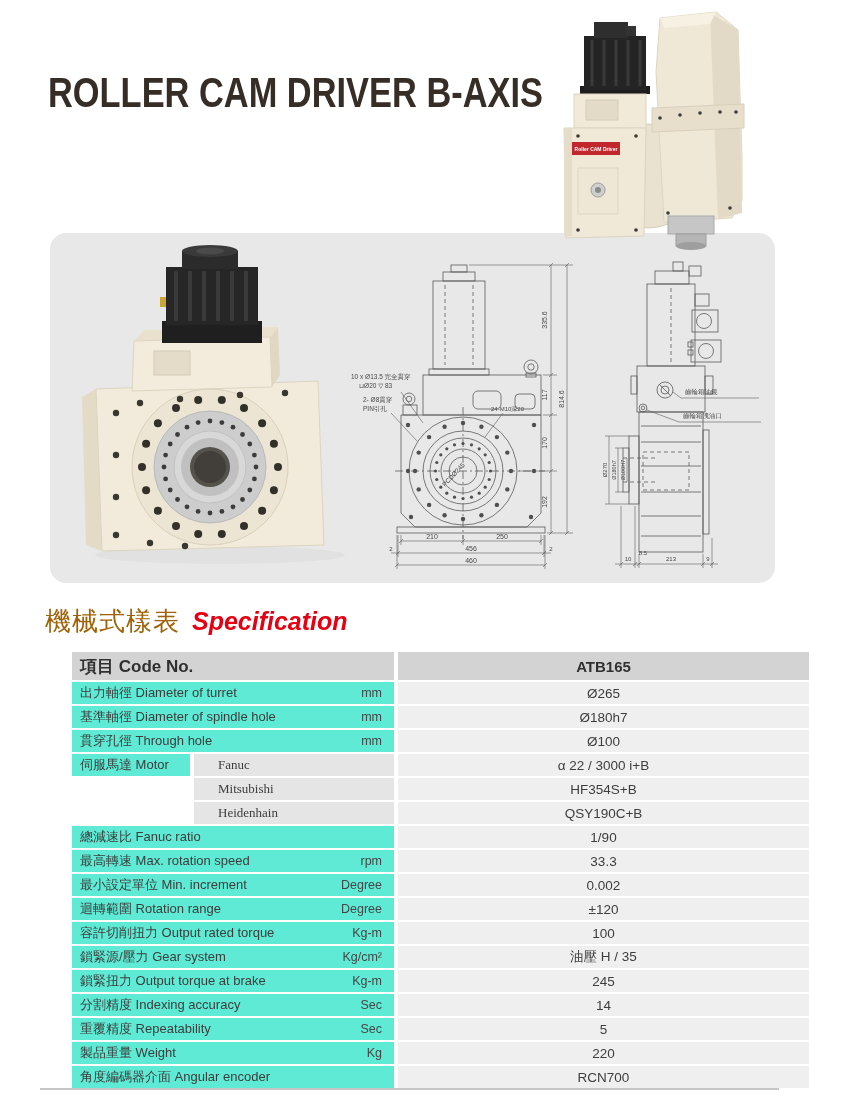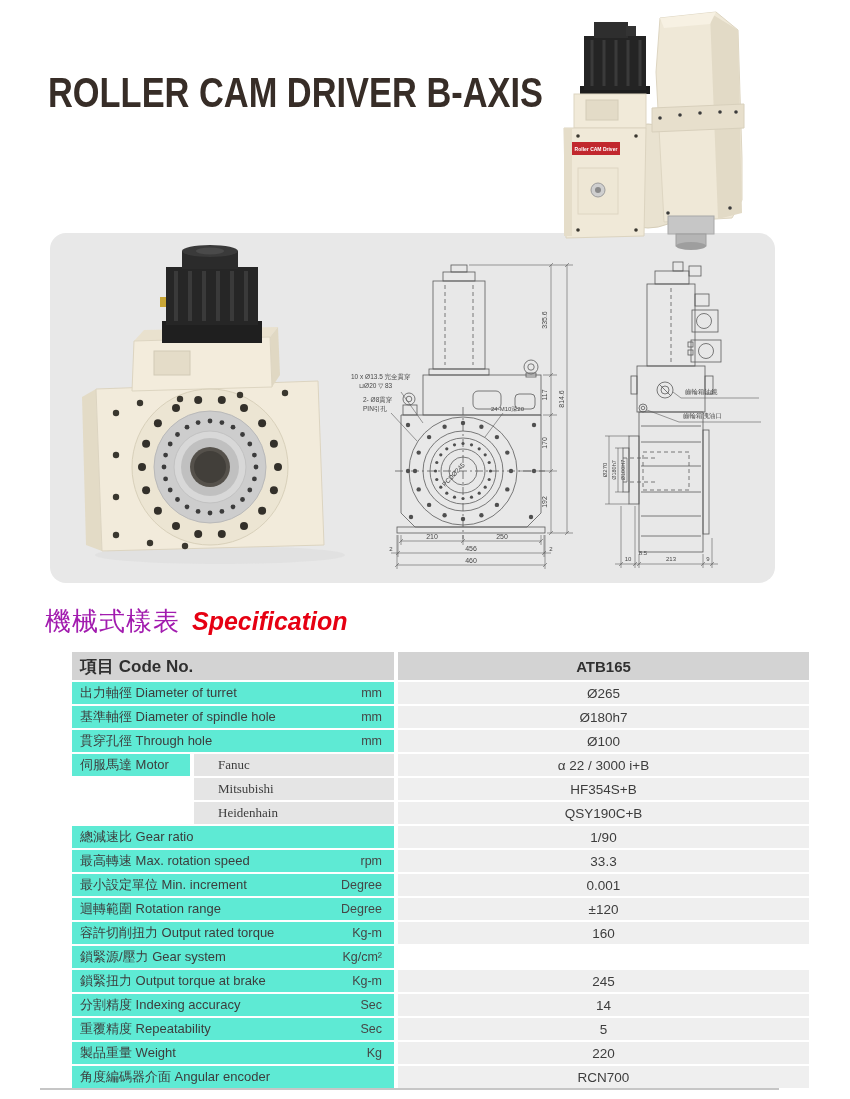--- a/index.html
+++ b/index.html
@@ -17,21 +17,21 @@
   .panel {
     position:absolute; left:50px; top:233px; width:725px; height:350px;
     background:#e8e8e8; border-radius:16px; z-index:1;
   }
   .photo-front { position:absolute; left:70px; top:245px; z-index:2; }
   .drw { position:absolute; z-index:2; }
   .drw text { font-family:"Liberation Sans", sans-serif; fill:#474747; }
   .drw-front { left:345px; top:255px; }
   .drw-side  { left:585px; top:250px; }
   .spec-heading { position:absolute; left:45px; top:604px; white-space:nowrap; }
-  .spec-heading .zh { font-size:26px; color:#a21caf; letter-spacing:1px; }
+  .spec-heading .zh { font-size:26px; color:#a16207; letter-spacing:1px; }
   .spec-heading .en { font-size:25px; color:#e60012; font-weight:bold; font-style:italic; margin-left:12px; }
   .spec-wrap {
     position:absolute; left:40px; top:652px; width:739px;
     border-right:2px solid #c6c6c6; border-bottom:2px solid #c6c6c6;
   }
   .spec-table {
     display:grid; grid-template-columns:118px 200px 1fr;
     gap:2px 4px; background:#ffffff; width:100%;margin-left:32px;
   }
   .c-head {
@@ -449,48 +449,49 @@
         </div>
         <div class="c-value">Ø100</div>
         <div class="c-label c-motor">伺服馬達 Motor</div>
         <div class="c-brand">Fanuc</div>
         <div class="c-value">α 22 / 3000 i+B</div>
         <div class="c-brand">Mitsubishi</div>
         <div class="c-value">HF354S+B</div>
         <div class="c-brand">Heidenhain</div>
         <div class="c-value">QSY190C+B</div>
         <div class="c-label">
-          <span class="lab">總減速比 Gear ratio</span>
+          <span class="lab">總減速比 Fanuc ratio</span>
           <span class="unit"></span>
         </div>
         <div class="c-value">1/90</div>
         <div class="c-label">
           <span class="lab">最高轉速 Max. rotation speed</span>
           <span class="unit">rpm</span>
         </div>
         <div class="c-value">33.3</div>
         <div class="c-label">
           <span class="lab">最小設定單位 Min. increment</span>
           <span class="unit">Degree</span>
         </div>
-        <div class="c-value">0.001</div>
+        <div class="c-value">0.002</div>
         <div class="c-label">
           <span class="lab">迴轉範圍 Rotation range</span>
           <span class="unit">Degree</span>
         </div>
         <div class="c-value">±120</div>
         <div class="c-label">
           <span class="lab">容許切削扭力 Output rated torque</span>
           <span class="unit">Kg-m</span>
         </div>
-        <div class="c-value">160</div>
+        <div class="c-value">100</div>
         <div class="c-label">
           <span class="lab">鎖緊源/壓力 Gear system</span>
           <span class="unit">Kg/cm²</span>
         </div>
+        <div class="c-value">油壓 H / 35</div>
         <div class="c-label">
           <span class="lab">鎖緊扭力 Output torque at brake</span>
           <span class="unit">Kg-m</span>
         </div>
         <div class="c-value">245</div>
         <div class="c-label">
           <span class="lab">分割精度 Indexing accuracy</span>
           <span class="unit">Sec</span>
         </div>
         <div class="c-value">14</div>

